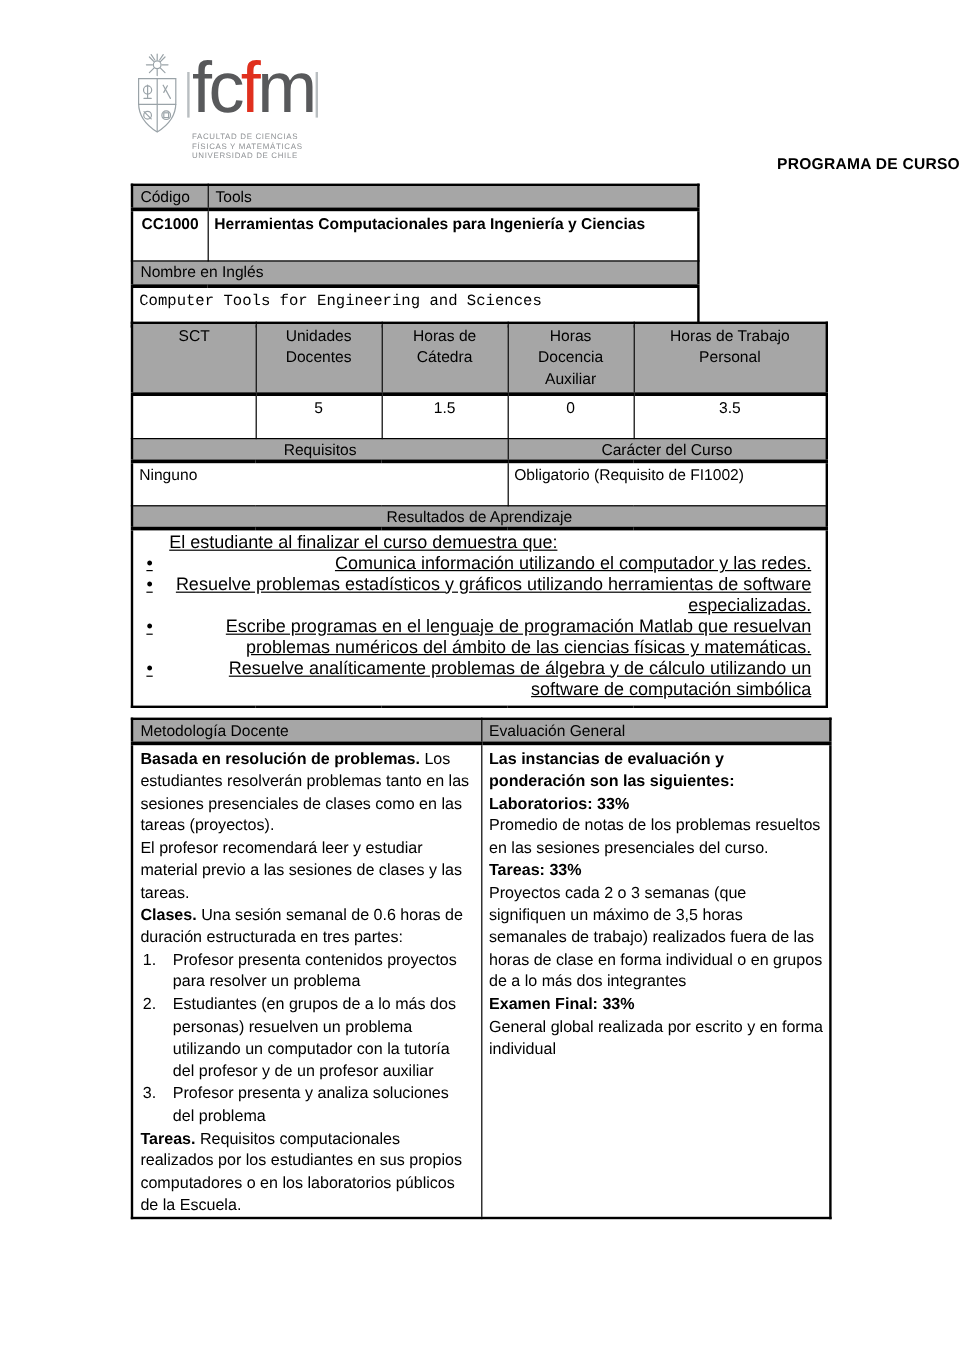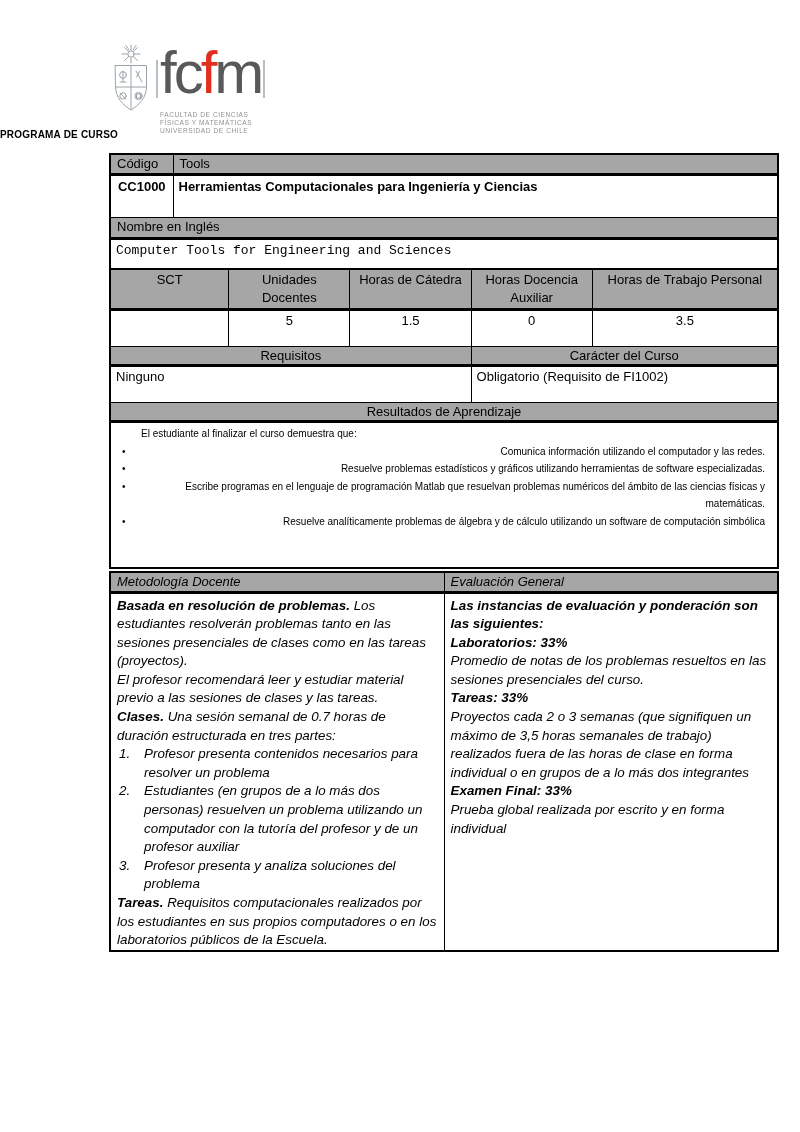--- a/index.html
+++ b/index.html
@@ -29,27 +29,27 @@
   }
   .wm-red{color:var(--logo-red,#e0301e);}
   .org{margin-top:5px;margin-left:4px;}
   .org div{
     font-size:6.6px;line-height:8px;letter-spacing:0.55px;
     color:#8e9194;white-space:nowrap;
   }
 
   
   .doc-title{
-    position:absolute;left:0;top:129px;width:800px;text-align:left;
-    font-size:10px;font-weight:bold;letter-spacing:0.2px;
+    position:absolute;left:0;top:129px;width:800px;text-align:right;
+    font-size:13px;font-weight:bold;letter-spacing:0.2px;
   }
 
   
   table.doc{
-    position:absolute;left:109px;width:670px;
+    position:absolute;left:109px;width:474px;
     border-collapse:collapse;table-layout:fixed;
     font-size:13px;
   }
   table.doc{border:2px solid #000;}
   table.doc td{border:1px solid #000;vertical-align:top;padding:13px 5px;}
   tr.gray td{
     background:var(--header-bg,#a6a6a6);
     border-bottom:3px solid #000;
     padding:1px 6px;
   }
@@ -69,28 +69,28 @@
   table.t2{top:268px;}
   table.t2 .c1{width:103px;} table.t2 .c2{width:105px;}
   table.t2 .c3{width:105px;} table.t2 .c4{width:105px;}
   table.t2 .c5{width:161px;}
   table.t2 .r-sct td{height:40px;line-height:1.4;}
   table.t2 .r-val td{height:37px;padding-top:2px;}
   table.t2 .r-req td{height:18px;}
   table.t2 .r-reqval td{height:37px;padding-top:2px;}
   table.t2 .r-res td{height:19px;}
   .res-cell{height:146px;padding:2px 8px 4px 8px !important;}
-  .res-body{font-size:10px;line-height:17.5px;}
+  .res-body{font-size:15px;line-height:17.5px;text-decoration:underline;}
   .res-intro{margin-left:22px;}
   .bullet-row{display:flex;}
   .bullet-marker{flex:none;width:22px;padding-left:3px;}
   .bullet-text{flex:1;padding-right:4px;text-align:right;}
 
   
-  table.t3{top:571px;font-style:italic;}
+  table.t3{top:598px;}
   table.t3 .half{width:291px;}
   table.t3 .r-hdr td{height:20px;}
   table.t3 .content{height:312px;padding:3px 5px 0 6px;}
   .col-body{font-size:13.4px;line-height:18.6px;}
   .col-body p{margin:0;}
   .gap-s{margin-top:9px;}
   .gap-m{margin-top:16px;}
   .num-item{display:flex;}
   .num-n{flex:none;width:27px;padding-left:2px;}
   .num-text{flex:1;}
@@ -221,44 +221,44 @@
     <tbody>
         <tr class="gray r-hdr">
       <td class="half">Metodología Docente</td>
       <td class="half">Evaluación General</td>
     </tr>
     <tr>
       <td class="content">
         <div class="col-body">
           <p><span class="b">Basada en resolución de problemas.</span><span> Los estudiantes resolverán problemas tanto en las sesiones presenciales de clases como en las tareas (proyectos).</span></p>
           <p>El profesor recomendará leer y estudiar material previo a las sesiones de clases y las tareas.</p>
-          <p class="gap-s"><span class="b">Clases.</span><span> Una sesión semanal de 0.7 horas de duración estructurada  en tres partes:</span></p>
+          <p class="gap-s"><span class="b">Clases.</span><span> Una sesión semanal de 0.6 horas de duración estructurada  en tres partes:</span></p>
           <div class="num-item">
             <span class="num-n">1.</span>
-            <span class="num-text">Profesor presenta contenidos necesarios para resolver un problema</span>
+            <span class="num-text">Profesor presenta contenidos proyectos para resolver un problema</span>
           </div>
           <div class="num-item">
             <span class="num-n">2.</span>
             <span class="num-text">Estudiantes (en grupos de a lo más dos personas) resuelven un problema utilizando un computador con la tutoría del profesor y de un profesor auxiliar</span>
           </div>
           <div class="num-item">
             <span class="num-n">3.</span>
             <span class="num-text">Profesor presenta y analiza soluciones del problema</span>
           </div>
           <p class="gap-m"><span class="b">Tareas.</span><span> Requisitos computacionales realizados por los estudiantes en sus propios computadores o en los laboratorios públicos de la Escuela.</span></p>
         </div>
       </td>
       <td class="content">
         <div class="col-body">
           <p class="b">Las instancias de evaluación y ponderación son las siguientes:</p>
           <p class="b gap-m">Laboratorios: 33%</p>
           <p>Promedio de notas de los problemas resueltos en las sesiones presenciales del curso.</p>
           <p class="b gap-m">Tareas: 33%</p>
           <p>Proyectos cada 2 o 3 semanas (que signifiquen un máximo de 3,5 horas semanales de trabajo) realizados fuera de las horas de clase en forma individual o en grupos de a lo más dos integrantes</p>
           <p class="b gap-m">Examen Final: 33%</p>
-          <p>Prueba global realizada por escrito y en forma individual</p>
+          <p>General global realizada por escrito y en forma individual</p>
         </div>
       </td>
     </tr>
   </tbody>
     </table>
 
 </div>
 
 </body></html>

